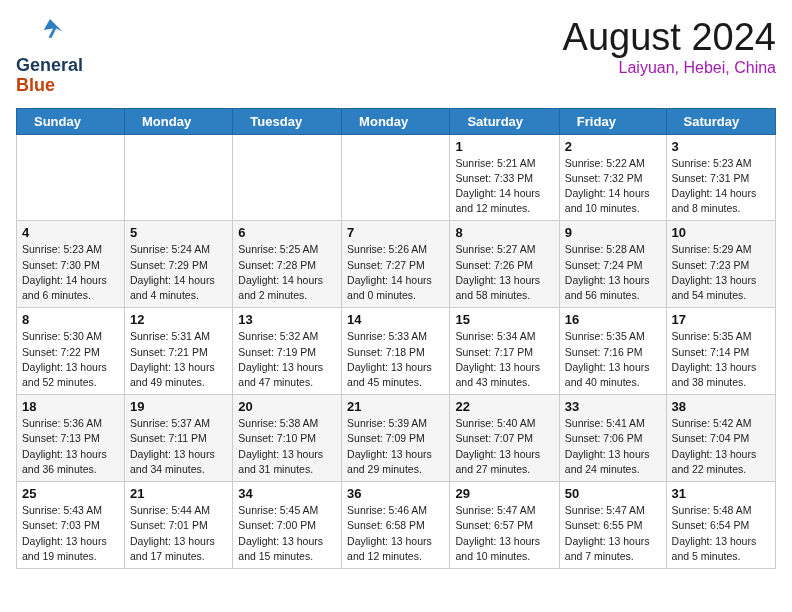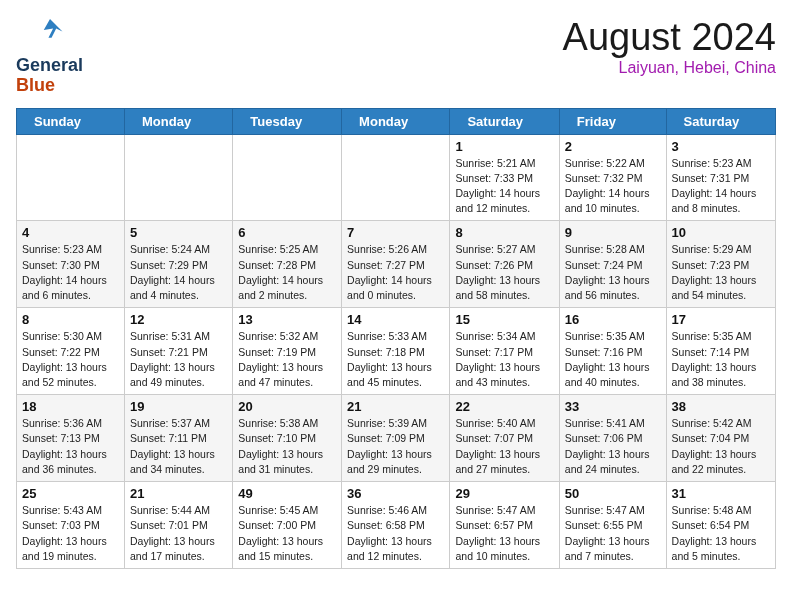--- a/index.html
+++ b/index.html
@@ -228,21 +228,21 @@
       <tr>
         <td>
           <div class="day-num">25</div>
           <div class="day-info">Sunrise: 5:43 AM<br>Sunset: 7:03 PM<br>Daylight: 13 hours<br>and 19 minutes.</div>
         </td>
         <td>
           <div class="day-num">21</div>
           <div class="day-info">Sunrise: 5:44 AM<br>Sunset: 7:01 PM<br>Daylight: 13 hours<br>and 17 minutes.</div>
         </td>
         <td>
-          <div class="day-num">49</div>
+          <div class="day-num">34</div>
           <div class="day-info">Sunrise: 5:45 AM<br>Sunset: 7:00 PM<br>Daylight: 13 hours<br>and 15 minutes.</div>
         </td>
         <td>
           <div class="day-num">36</div>
           <div class="day-info">Sunrise: 5:46 AM<br>Sunset: 6:58 PM<br>Daylight: 13 hours<br>and 12 minutes.</div>
         </td>
         <td>
           <div class="day-num">29</div>
           <div class="day-info">Sunrise: 5:47 AM<br>Sunset: 6:57 PM<br>Daylight: 13 hours<br>and 10 minutes.</div>
         </td>

